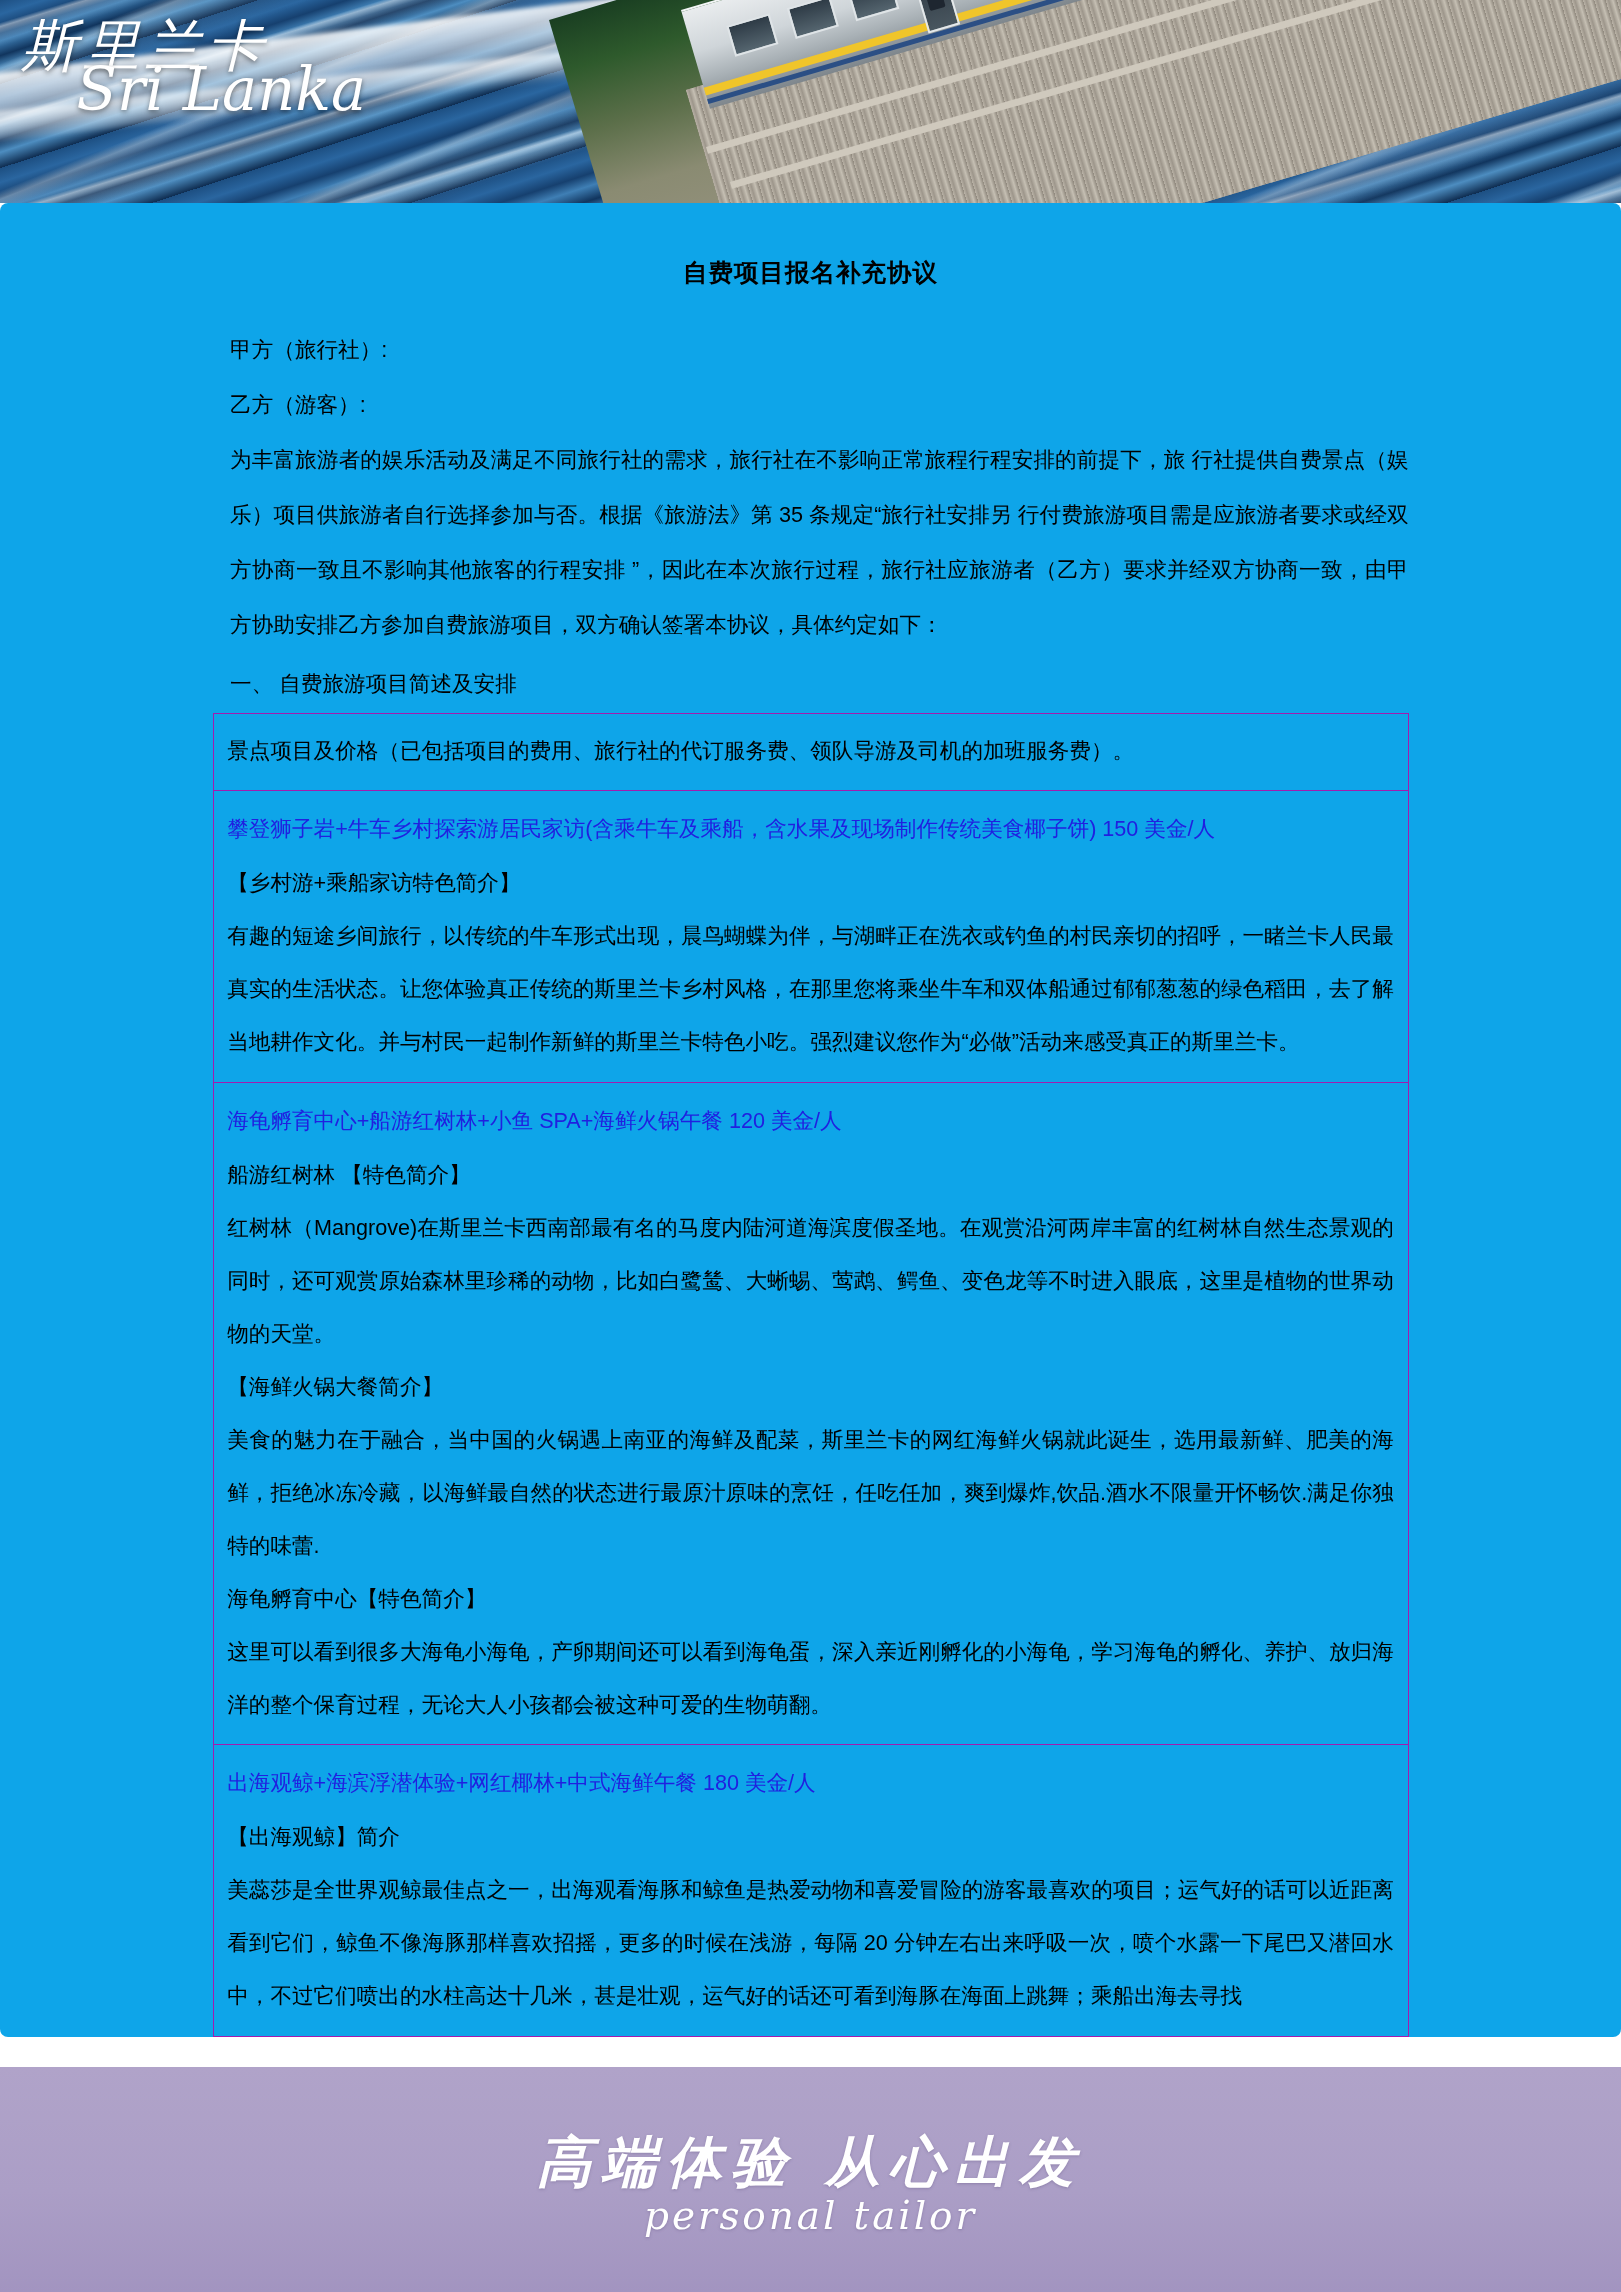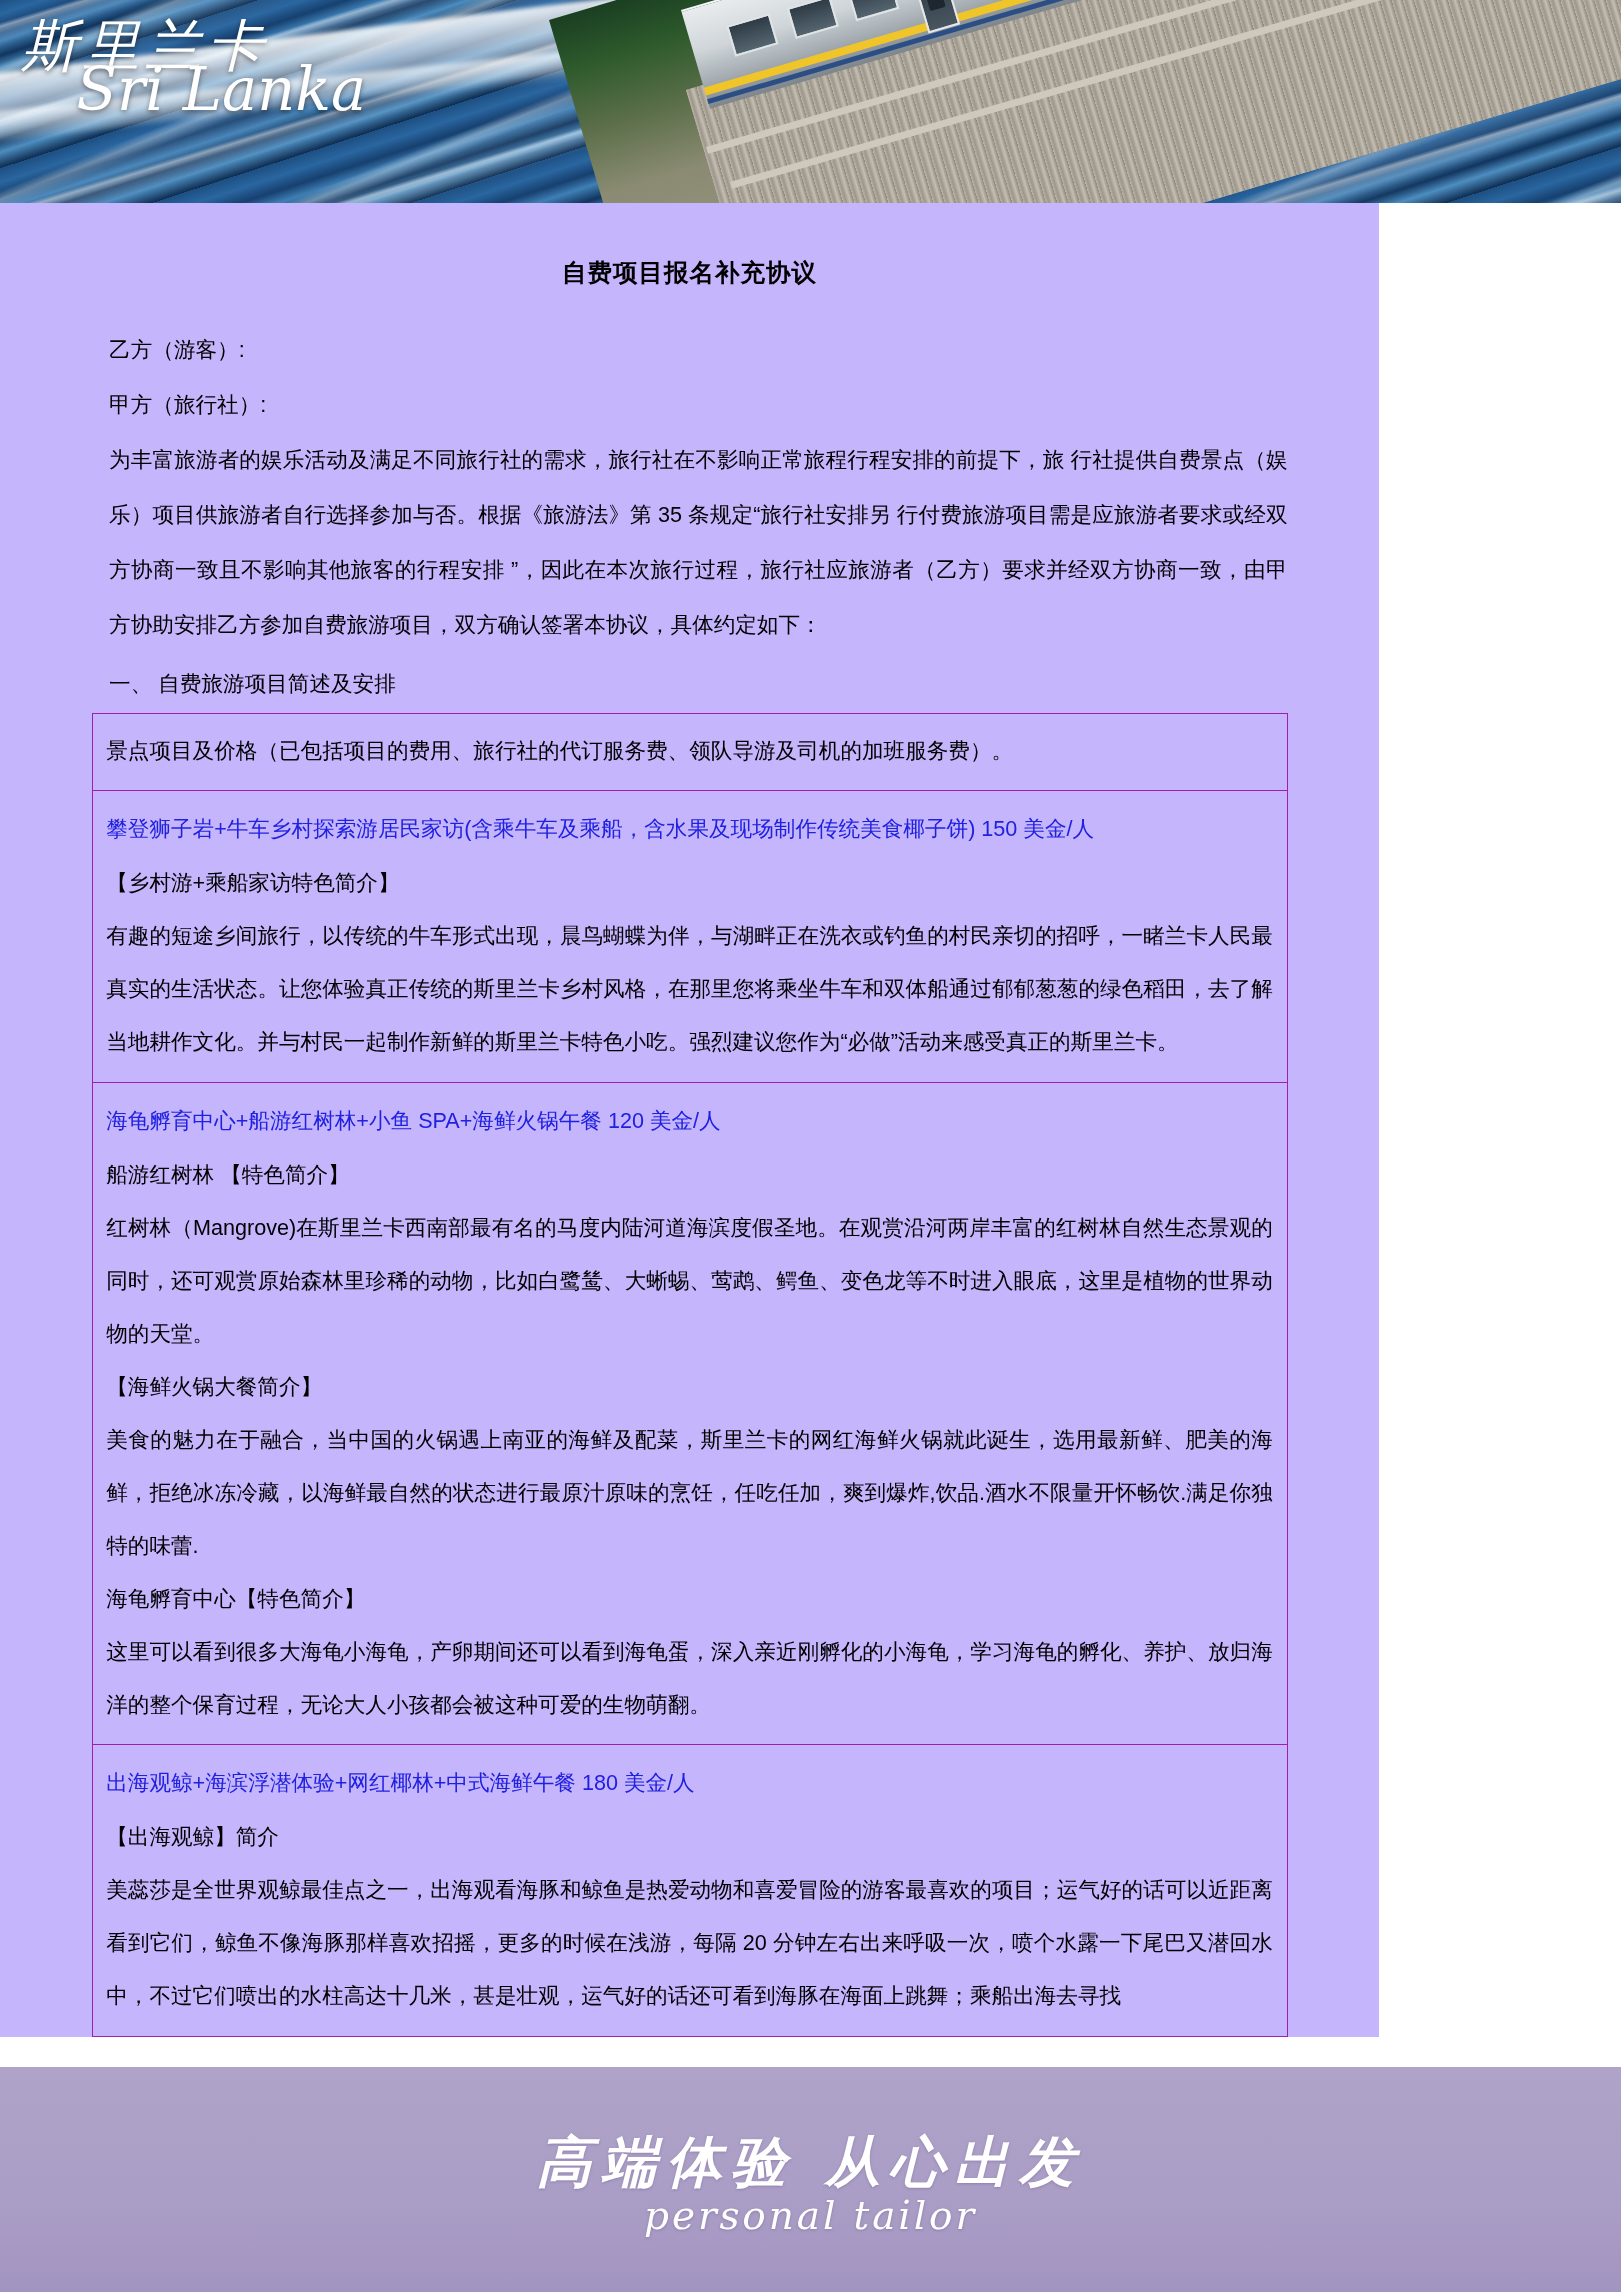--- a/index.html
+++ b/index.html
@@ -129,23 +129,24 @@
     font-family: "DejaVu Serif", serif;
     font-size: 59px;
     font-style: italic;
     margin-top: -13.7px;
     margin-left: 55px;
     line-height: 1;
   }
 
   
   .page {
-    width: 1379px;
+    width: 1621px;
     padding: 0 0 0 0;
-    background: #c4b5fd;
+    background: #0ea5e9;
+    border-radius: 8px;
   }
   .doc {
     width: 1196px;
     margin: 0 auto;
     padding-top: 53px;
   }
   .doc-title {
     text-align: center;
     font-size: 24.5px;
     font-weight: bold;
@@ -265,22 +266,22 @@
     <div class="logo-cn">斯里兰卡</div>
     <div class="logo-en">Sri Lanka</div>
   </div>
 </div>
 
 <div class="page">
   <div class="doc">
 
     <div class="doc-title">自费项目报名补充协议</div>
 
+    <div class="para">甲方（旅行社）:</div>
     <div class="para">乙方（游客）:</div>
-    <div class="para">甲方（旅行社）:</div>
     <div class="para">为丰富旅游者的娱乐活动及满足不同旅行社的需求，旅行社在不影响正常旅程行程安排的前提下，旅 行社提供自费景点（娱乐）项目供旅游者自行选择参加与否。根据《旅游法》第 35 条规定“旅行社安排另 行付费旅游项目需是应旅游者要求或经双方协商一致且不影响其他旅客的行程安排 ”，因此在本次旅行过程，旅行社应旅游者（乙方）要求并经双方协商一致，由甲方协助安排乙方参加自费旅游项目，双方确认签署本协议，具体约定如下：</div>
 
     <div class="section-head">一、  自费旅游项目简述及安排</div>
 
     <table class="items">
       <tbody>
         <tr>
           <td>
             <div class="cell-line plain">景点项目及价格（已包括项目的费用、旅行社的代订服务费、领队导游及司机的加班服务费）。</div>
           </td>

